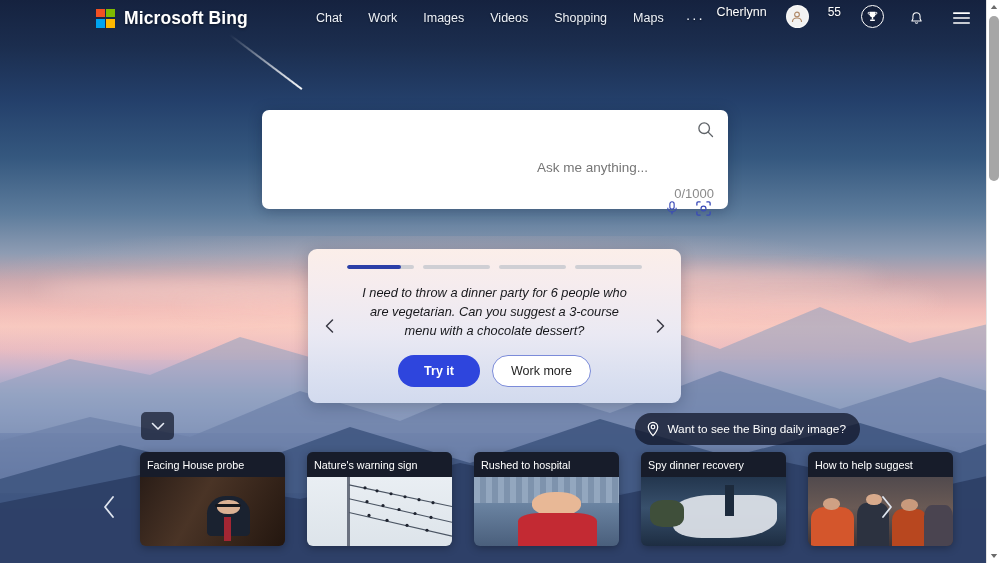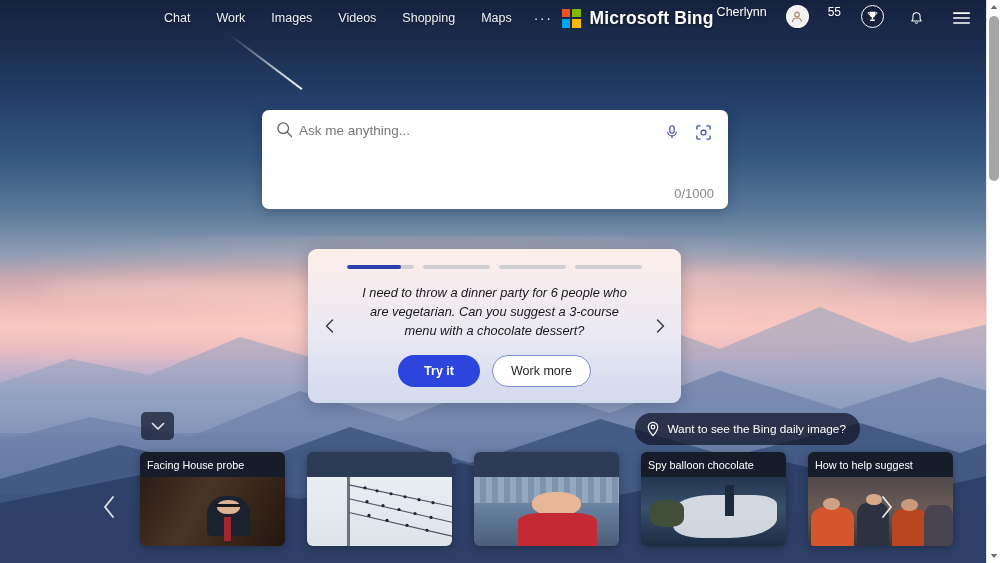--- a/index.html
+++ b/index.html
@@ -144,22 +144,23 @@
   
   #search-box {
     position: absolute; left: 262px; top: 110px;
     width: 466px; height: 99px;
     background: #ffffff;
     border-radius: 7px;
     box-shadow: 0 2px 14px rgba(10,20,45,.30);
     z-index: 18;
   }
   #search-row {
-    display: flex; align-items: flex-start; gap: 6px;
+    display: flex; align-items: flex-end; gap: 20px;
     padding: 11px 14px 0 14px;
+    flex-direction: column;
   }
   #search-input {
     flex: 1; border: none; outline: none;
     font-family: "Liberation Sans", sans-serif;
     font-size: 13.5px; color: #1b1b1b; background: transparent;
     padding: 2px 0;
   }
   #search-input::placeholder { color: #767676; }
   #search-actions { display: flex; align-items: center; gap: 9px; }
   .sbtn { cursor: pointer; display: flex; align-items: center; justify-content: center; width: 22px; height: 22px; border-radius: 4px; }
@@ -315,38 +316,38 @@
   <svg class="ridge" id="ridge-near" viewBox="0 0 1000 180" preserveAspectRatio="none">
     <path d="M0,96 L120,62 L230,88 L350,44 L470,80 L600,36 L730,74 L860,40 L960,70 L1000,56 L1000,180 L0,180 Z" fill="#3f5580" opacity="0.88"></path>
   </svg>
   <svg class="ridge" style="bottom:-20px;height:150px" viewBox="0 0 1000 150" preserveAspectRatio="none">
     <path d="M0,70 L140,42 L300,66 L460,30 L620,62 L780,28 L920,58 L1000,40 L1000,150 L0,150 Z" fill="#2c3f66" opacity="0.92"></path>
   </svg>
 </div>
 
 <div id="header">
 
+  <div id="brand">
+    <span id="ms-logo">
+      <i style="background:#f25022"></i>
+      <i style="background:#7fba00"></i>
+      <i style="background:#00a4ef"></i>
+      <i style="background:#ffb900"></i>
+    </span>
+    <span id="brand-name">Microsoft Bing</span>
+  </div>
+
   <div id="nav">
     <div class="nav-item">Chat</div>
     <div class="nav-item">Work</div>
     <div class="nav-item">Images</div>
     <div class="nav-item">Videos</div>
     <div class="nav-item">Shopping</div>
     <div class="nav-item">Maps</div>
     <div class="nav-item" id="nav-more">···</div>
-  </div>
-
-  <div id="brand">
-    <span id="ms-logo">
-      <i style="background:#f25022"></i>
-      <i style="background:#7fba00"></i>
-      <i style="background:#00a4ef"></i>
-      <i style="background:#ffb900"></i>
-    </span>
-    <span id="brand-name">Microsoft Bing</span>
   </div>
 
   <div id="header-right">
     <span id="username">Cherlynn</span>
     <span id="avatar">
       <svg width="14" height="14" viewBox="0 0 16 16">
         <circle cx="8" cy="5.2" r="2.7" fill="none" stroke="#b08968" stroke-width="1.3"></circle>
         <path d="M2.8 13.6c0-2.9 2.3-4.5 5.2-4.5s5.2 1.6 5.2 4.5" fill="none" stroke="#b08968" stroke-width="1.3"></path>
       </svg>
     </span>
@@ -469,20 +470,21 @@
              radial-gradient(circle at 52% 56%, #d8b39a 0 8%, transparent 9%),
              linear-gradient(120deg,#2a1d17 0%,#4a3426 40%,#23160f 100%);">
         <div style="position:absolute;left:46%;top:28%;width:30%;height:58%;background:#1a2230;border-radius:44% 44% 10% 10%"></div>
         <div style="position:absolute;left:53%;top:33%;width:16%;height:20%;background:#dcb294;border-radius:46%"></div>
         <div style="position:absolute;left:52%;top:39%;width:18%;height:5%;background:#17181c;border-radius:2px"></div>
         <div style="position:absolute;left:58%;top:58%;width:5%;height:35%;background:#a32633"></div>
       </div>
     </div>
 
     <div class="news-card">
+      <div class="news-title">Nature's warning sign</div>
       <div class="news-img" style="background:linear-gradient(180deg,#e9eef3 0%,#dde4ea 100%);">
         <svg viewBox="0 0 145 70" preserveAspectRatio="none" style="position:absolute;inset:0;width:100%;height:100%">
           <rect x="40" y="0" width="3" height="70" fill="#6b7280"></rect>
           <line x1="42" y1="8" x2="145" y2="30" stroke="#4b5563" stroke-width="1.1"></line>
           <line x1="42" y1="22" x2="145" y2="46" stroke="#4b5563" stroke-width="1.1"></line>
           <line x1="42" y1="36" x2="145" y2="60" stroke="#4b5563" stroke-width="1.1"></line>
           <g fill="#1f2430">
             <circle cx="58" cy="11" r="1.6"></circle>
               <circle cx="70" cy="14" r="1.6"></circle>
               <circle cx="84" cy="17" r="1.6"></circle>
@@ -497,29 +499,30 @@
             <circle cx="62" cy="39" r="1.6"></circle>
               <circle cx="80" cy="44" r="1.6"></circle>
               <circle cx="100" cy="49" r="1.6"></circle>
             <circle cx="120" cy="54" r="1.6"></circle>
           </g>
         </svg>
       </div>
     </div>
 
     <div class="news-card">
+      <div class="news-title">Rushed to hospital</div>
       <div class="news-img" style="background:linear-gradient(180deg,#8ea4bd 0%,#6b84a2 38%,#4a5f7c 100%);">
         <div style="position:absolute;left:0;top:0;width:100%;height:38%;background:repeating-linear-gradient(90deg,#93a7bf 0 6px,#7e93ad 6px 12px)"></div>
         <div style="position:absolute;left:40%;top:22%;width:34%;height:34%;background:#e8b896;border-radius:46%"></div>
         <div style="position:absolute;left:30%;top:52%;width:55%;height:48%;background:#c32a33;border-radius:26% 26% 0 0"></div>
       </div>
     </div>
 
     <div class="news-card">
-      <div class="news-title">Spy balloon chocolate</div>
+      <div class="news-title">Spy dinner recovery</div>
       <div class="news-img" style="background:linear-gradient(180deg,#23364e 0%,#38506c 45%,#1d2d42 100%);">
         <div style="position:absolute;left:22%;top:26%;width:72%;height:62%;background:#dfe4ea;border-radius:38% 22% 46% 28%;opacity:.92"></div>
         <div style="position:absolute;left:6%;top:34%;width:24%;height:38%;background:#3f4f3a;border-radius:36%"></div>
         <div style="position:absolute;left:58%;top:12%;width:6%;height:44%;background:#1c2a3c"></div>
       </div>
     </div>
 
     <div class="news-card">
       <div class="news-title">How to help suggest</div>
       <div class="news-img" style="background:linear-gradient(180deg,#514a4d 0%,#6a5a55 45%,#3d3436 100%);">

